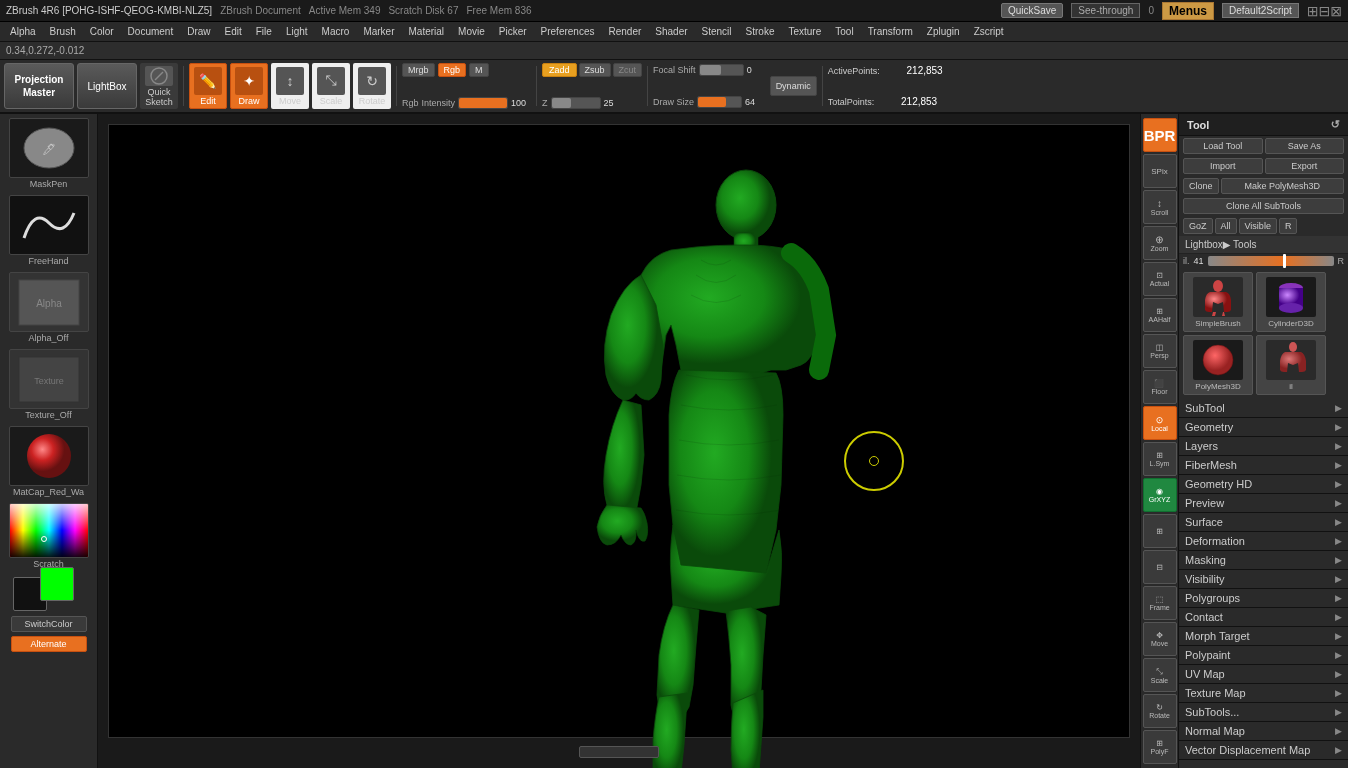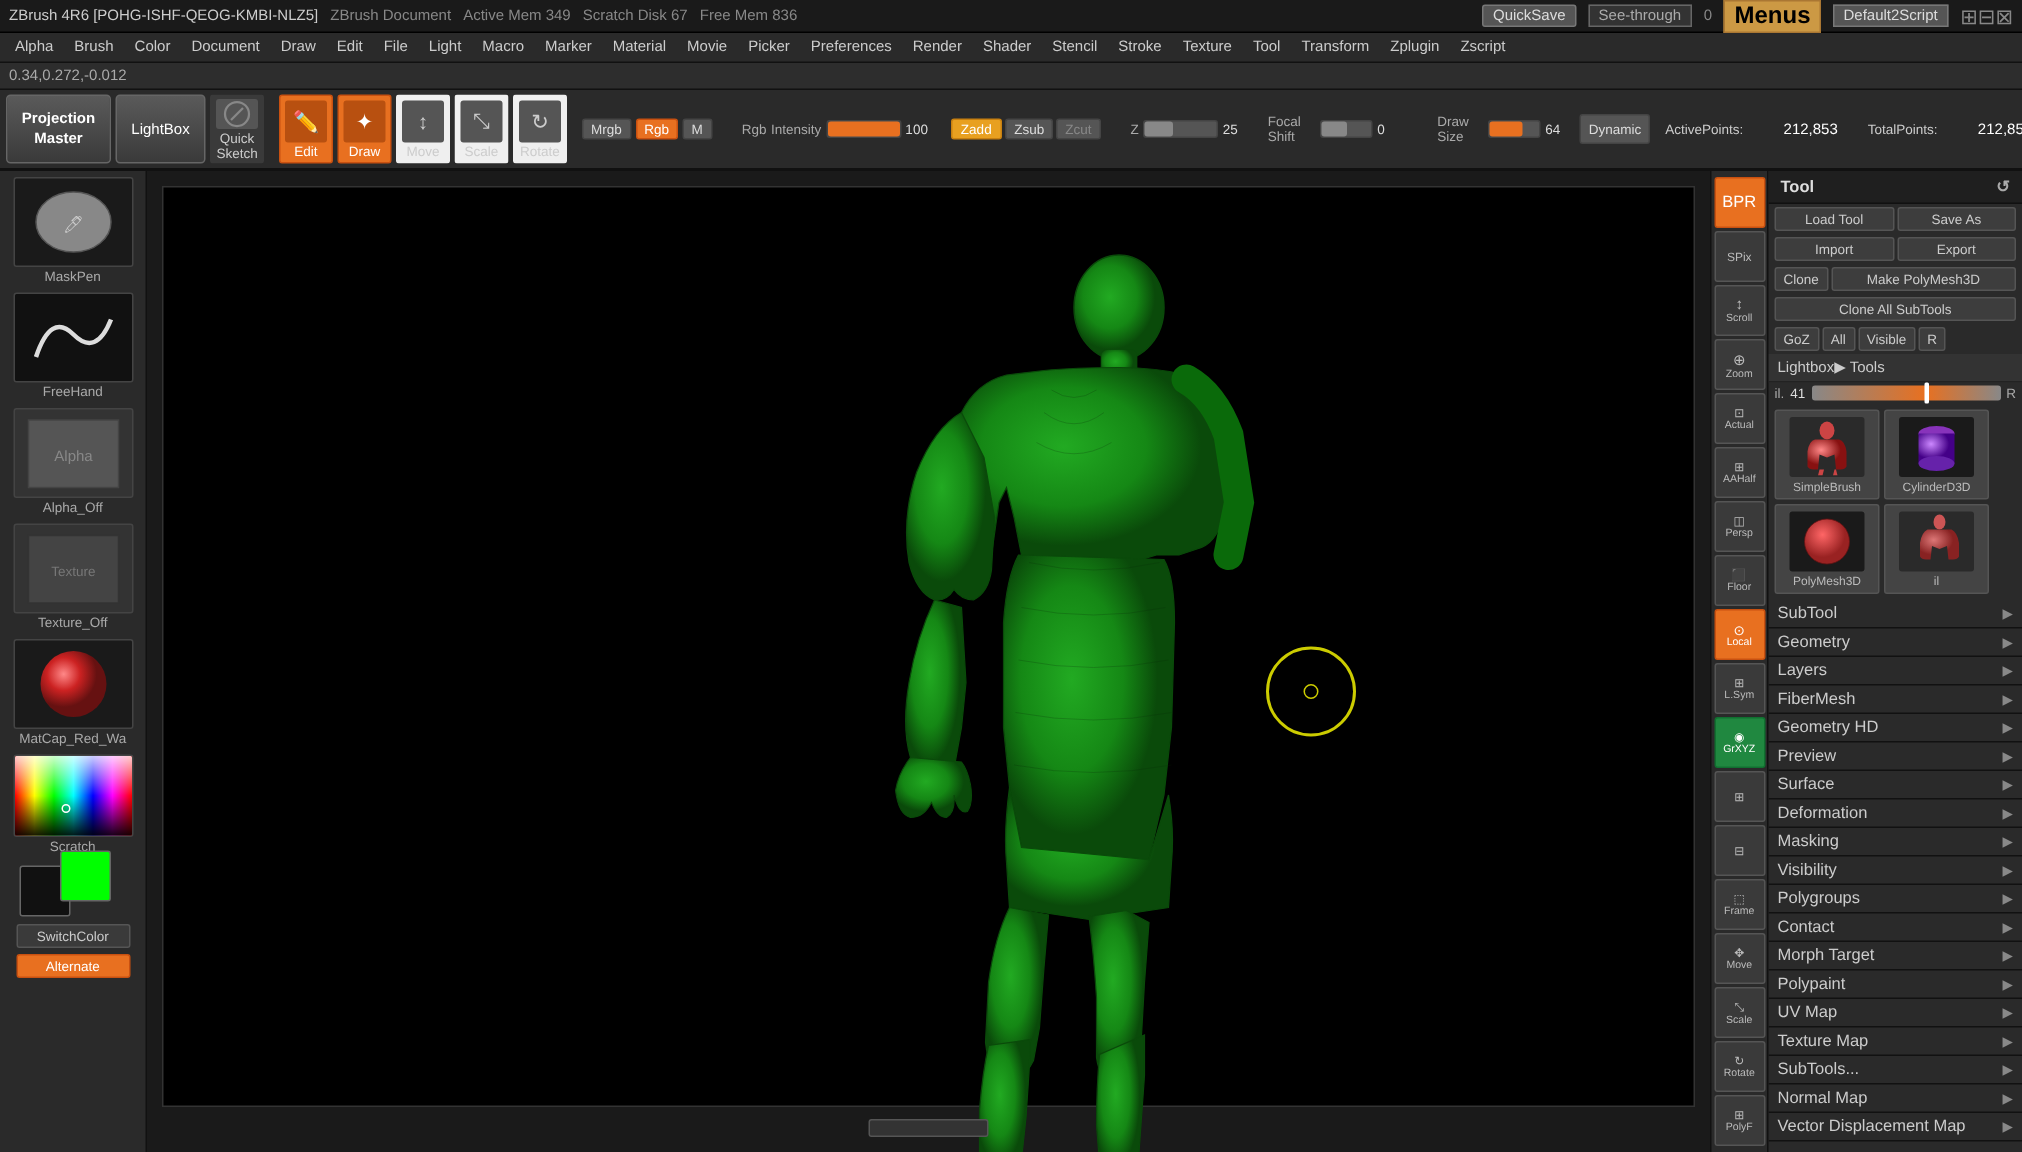--- a/index.html
+++ b/index.html
@@ -41,21 +41,21 @@
       color: #aaa;
       border: 1px solid #666;
       padding: 1px 6px;
       font-size: 10px;
     }
     #titlebar .menus-btn {
       background: #c94;
       color: #000;
       border: 1px solid #a73;
       padding: 1px 6px;
-      font-size: 16px;
+      font-size: 12px;
       cursor: pointer;
       font-weight: bold;
     }
     #titlebar .default-btn {
       background: #555;
       color: #ddd;
       border: 1px solid #777;
       padding: 1px 6px;
       font-size: 10px;
     }
@@ -133,21 +133,21 @@
     .tool-separator {
       width: 1px;
       height: 40px;
       background: #444;
       margin: 0 2px;
     }
 
     
     .toolbar-group {
       display: flex;
-      flex-direction: row;
+      flex-direction: column;
       gap: 20px;
     }
     .toolbar-row {
       display: flex;
       align-items: center;
       gap: 3px;
     }
     .color-btn {
       background: #e87020;
       color: #fff;
@@ -835,21 +835,21 @@
         <div class="brush-cursor-inner"></div>
       </div>
 
     </div>
 
     <div class="canvas-scrollbar"></div>
   </div>
 
   <div id="right-mini-toolbar">
     <div class="mini-tool-btn active-orange">
-      <span style="font-weight:normal;font-size:11px;">BPR</span>
+      <span style="font-weight:bold;font-size:15px;">BPR</span>
     </div>
     <div class="mini-tool-btn">
       <span style="font-size:8px;">SPix</span>
     </div>
     <div class="mini-tool-btn">
       <div style="font-size:10px;">↕</div>
       <span style="font-size:7px;">Scroll</span>
     </div>
     <div class="mini-tool-btn">
       <div style="font-size:10px;">⊕</div>

